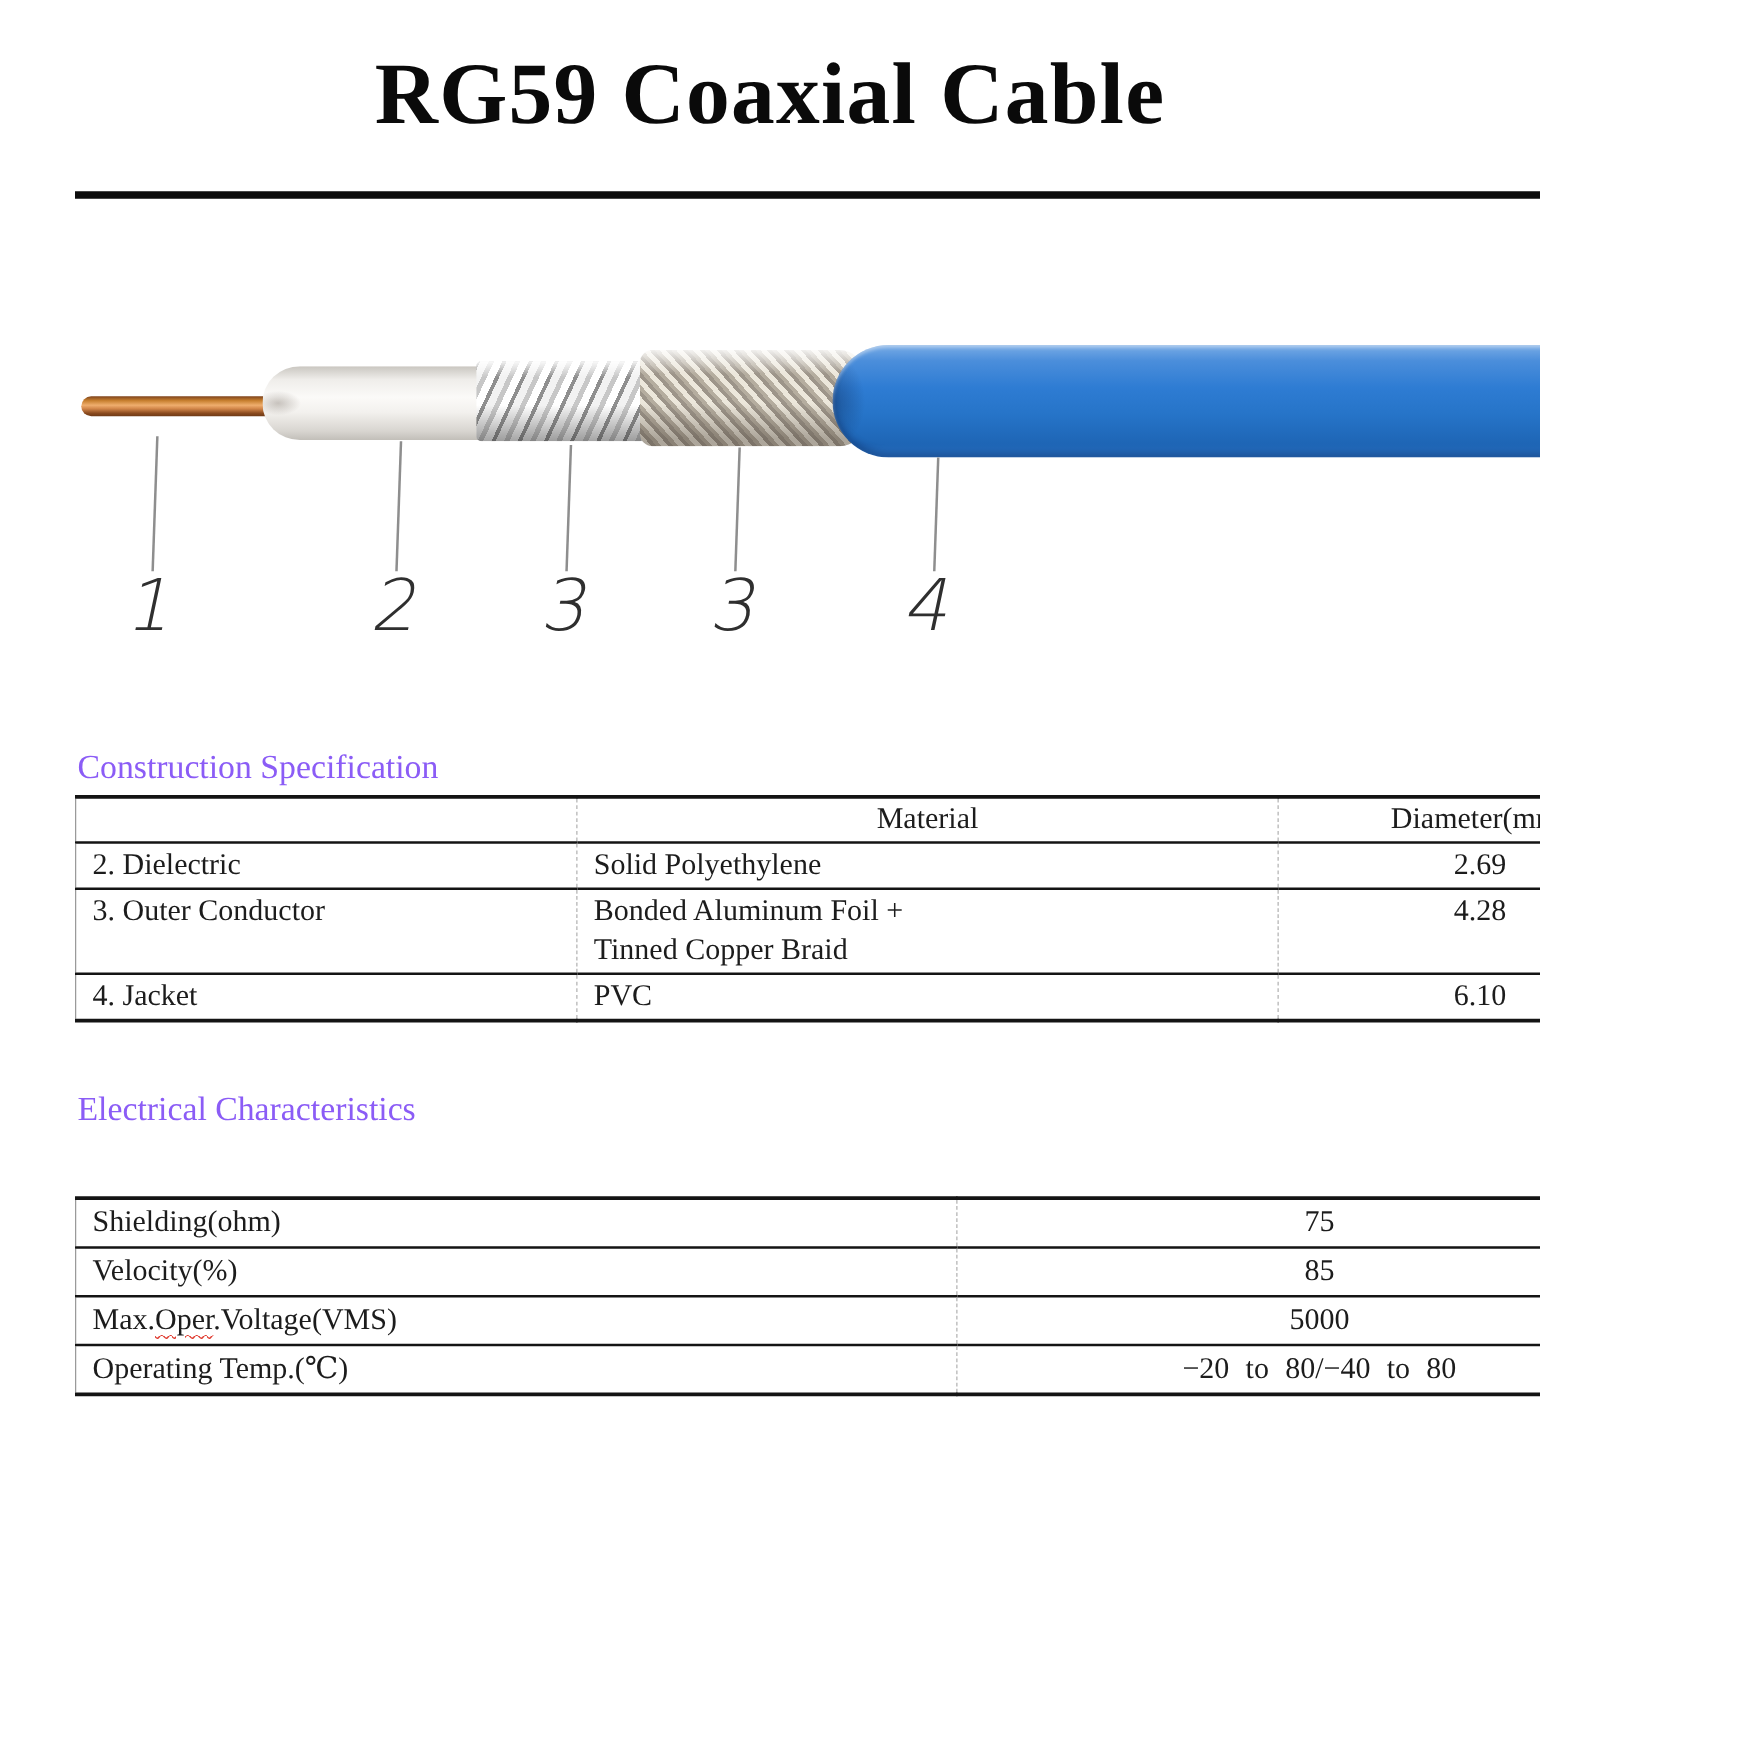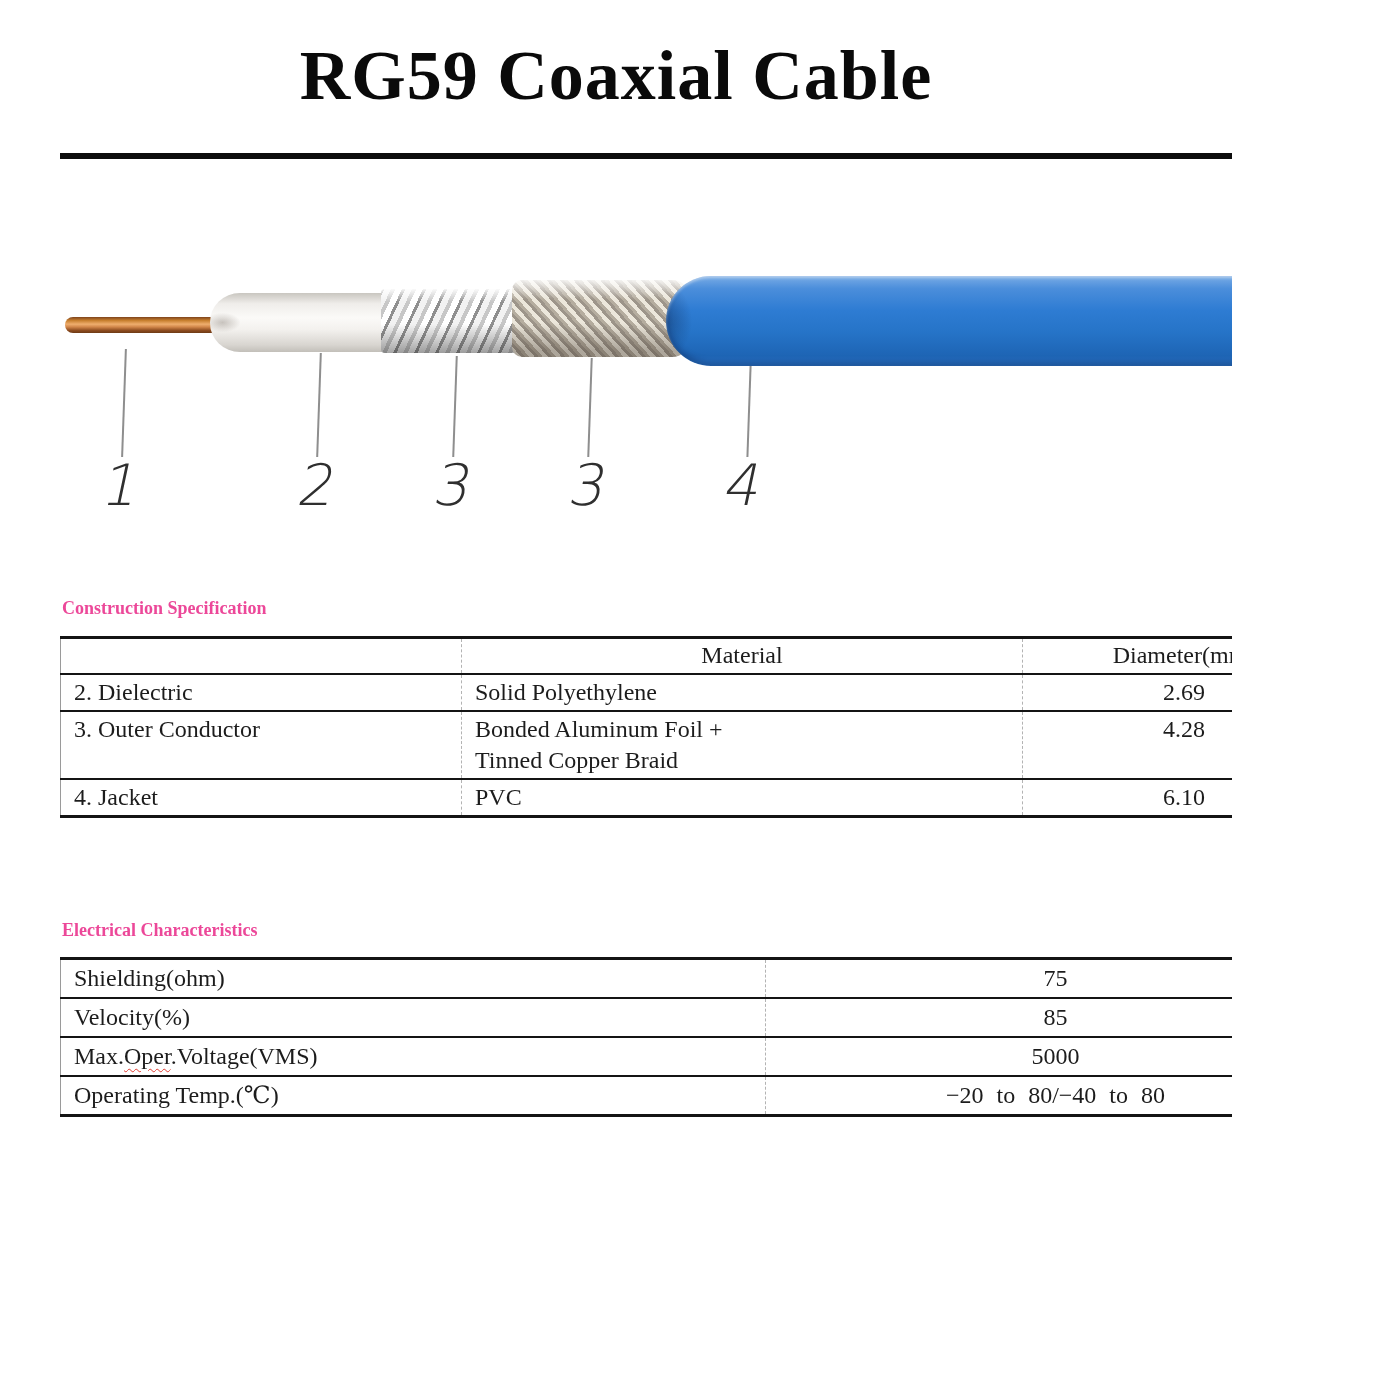--- a/index.html
+++ b/index.html
@@ -94,26 +94,26 @@
   .cn-1 { left: 92px; }
   .cn-2 { left: 288px; }
   .cn-3 { left: 424px; }
   .cn-4 { left: 559px; }
   .cn-5 { left: 714px; }
 
   
   .section-heading {
     position: absolute;
     left: 62px;
-    font-size: 18px;
-    font-weight: bold;
-    color: #ec4899;
+    font-size: 27px;
+    font-weight: normal;
+    color: #8b5cf6;
   }
   .h-construction { top: 598px; }
-  .h-electrical   { top: 920px; }
+  .h-electrical   { top: 872px; }
 
   
   table.spec-table {
     position: absolute;
     left: 60px;
     width: 1285px;
     border-collapse: collapse;
     table-layout: fixed;
     border-top: 3px solid #141414;
     border-bottom: 3px solid #141414;

